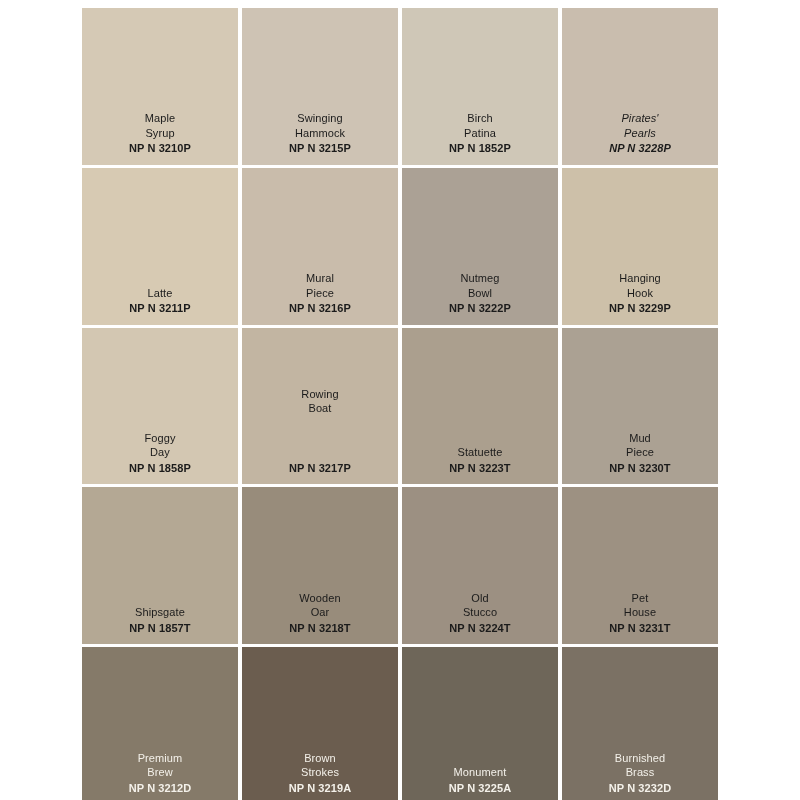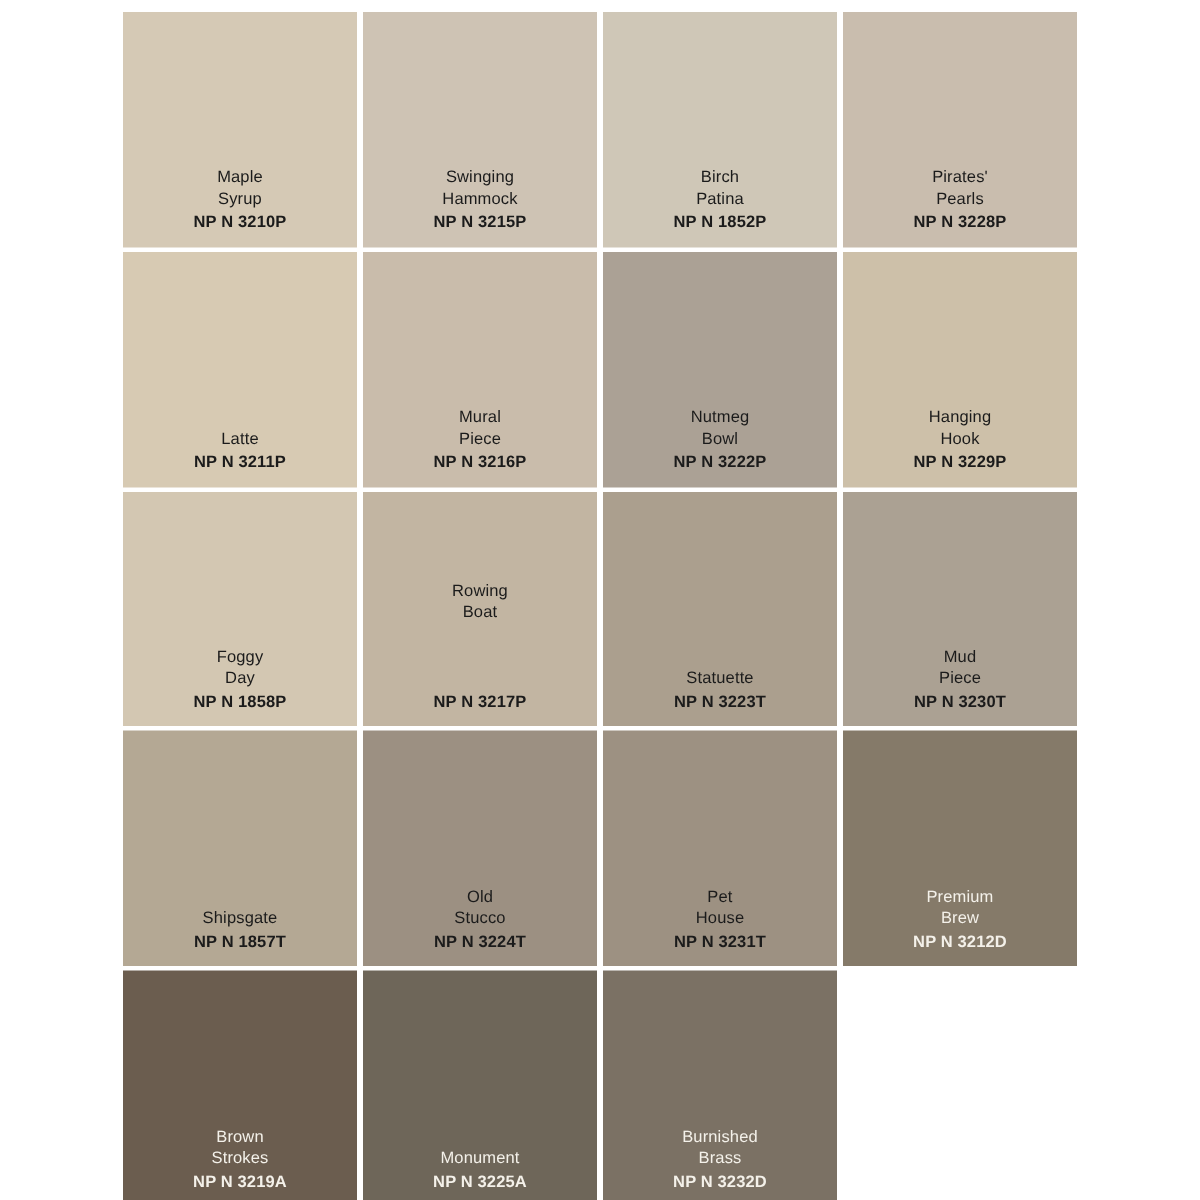--- a/index.html
+++ b/index.html
@@ -75,21 +75,21 @@
       <div class="swatch dark-text" style="background: rgb(206, 195, 180);">
         <div class="swatch-name">Swinging
 Hammock</div>
         <div class="swatch-code">NP N 3215P</div>
       </div>
       <div class="swatch dark-text" style="background: rgb(207, 199, 183);">
         <div class="swatch-name">Birch
 Patina</div>
         <div class="swatch-code">NP N 1852P</div>
       </div>
-      <div class="swatch dark-text" style="background: rgb(201, 189, 174);">
+      <div class="swatch dark-text" style="background: rgb(201, 189, 174); font-style: italic;">
         <div class="swatch-name">Pirates'
 Pearls</div>
         <div class="swatch-code">NP N 3228P</div>
       </div>
       <div class="swatch dark-text" style="background: rgb(215, 202, 179);">
         <div class="swatch-name">Latte</div>
         <div class="swatch-code">NP N 3211P</div>
       </div>
       <div class="swatch dark-text" style="background: rgb(201, 188, 171);">
         <div class="swatch-name">Mural
@@ -122,20 +122,25 @@
       </div>
       <div class="swatch dark-text" style="background: rgb(171, 161, 147);">
         <div class="swatch-name">Mud
 Piece</div>
         <div class="swatch-code">NP N 3230T</div>
       </div>
       <div class="swatch dark-text" style="background: rgb(180, 168, 148);">
         <div class="swatch-name">Shipsgate</div>
         <div class="swatch-code">NP N 1857T</div>
       </div>
+      <div class="swatch dark-text" style="background: rgb(152, 140, 123);">
+        <div class="swatch-name">Wooden
+Oar</div>
+        <div class="swatch-code">NP N 3218T</div>
+      </div>
       <div class="swatch dark-text" style="background: rgb(156, 144, 130);">
         <div class="swatch-name">Old
 Stucco</div>
         <div class="swatch-code">NP N 3224T</div>
       </div>
       <div class="swatch dark-text" style="background: rgb(157, 145, 130);">
         <div class="swatch-name">Pet
 House</div>
         <div class="swatch-code">NP N 3231T</div>
       </div>

